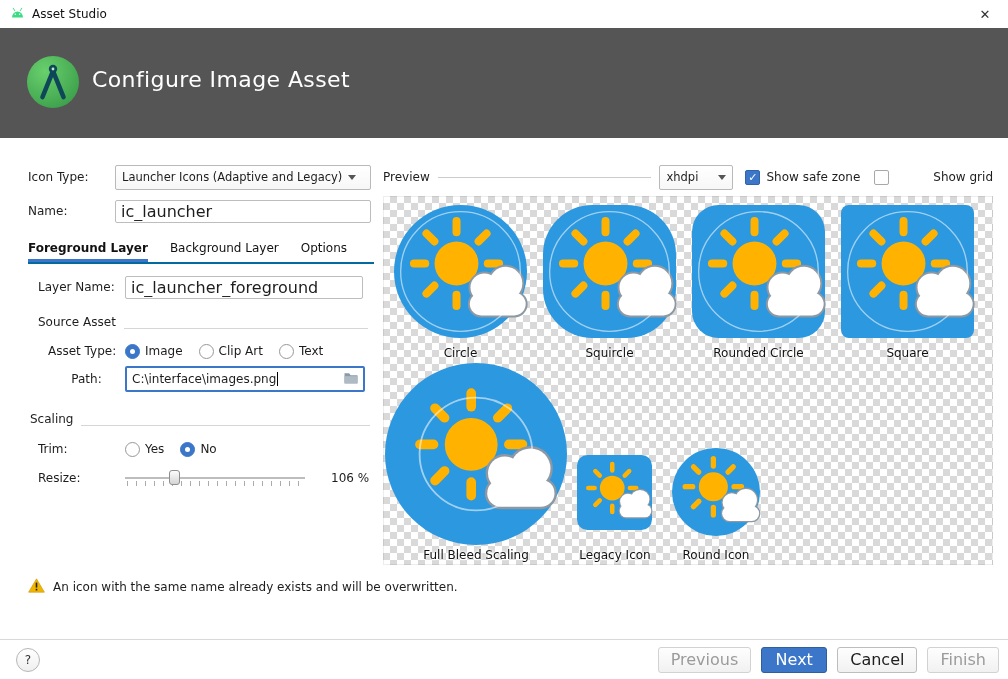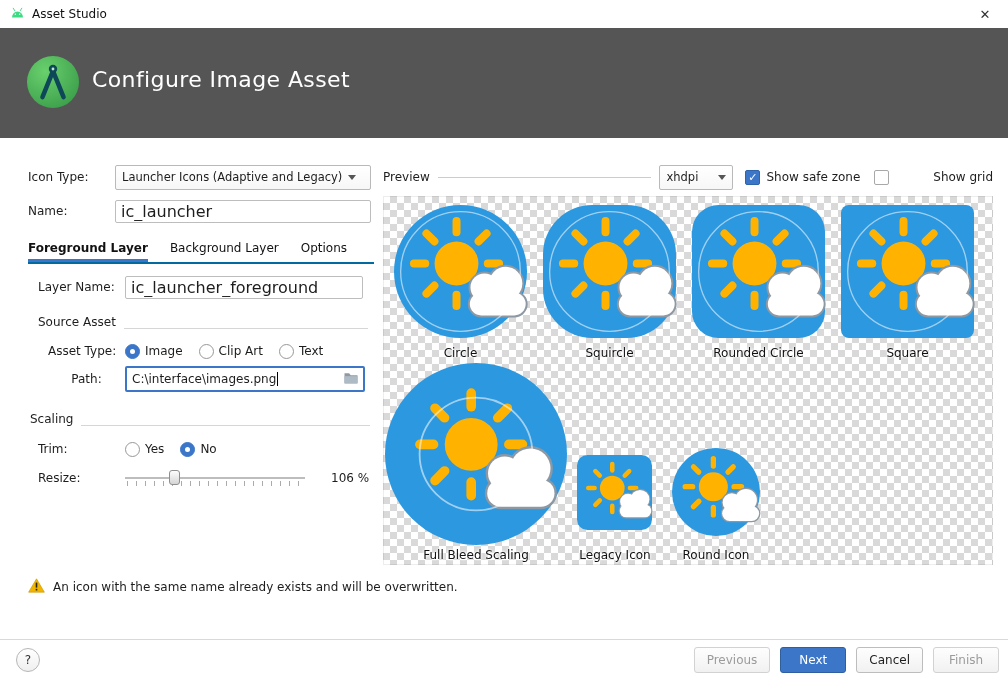--- a/index.html
+++ b/index.html
@@ -112,21 +112,21 @@
   .pl-6{left:172px;top:352px;width:120px;}
   .pl-7{left:273px;top:352px;width:120px;}
 
   
   .warning{position:absolute;left:28px;top:578px;display:flex;align-items:center;}
   .warning .w-text{margin-left:8px;}
   .footer{position:absolute;left:0;right:0;bottom:0;height:40px;border-top:1px solid #d9d9d9;display:flex;align-items:center;padding:0 9px;box-sizing:border-box;background:#fff;}
   .help{width:22px;height:22px;border-radius:50%;border:1px solid #b6b6b6;display:flex;align-items:center;justify-content:center;margin-left:7px;background:linear-gradient(#fff,#efefef);color:#333;}
   .f-buttons{margin-left:auto;display:flex;gap:10px;}
   .btn{min-width:66px;height:26px;border:1px solid #bdbdbd;border-radius:3px;background:linear-gradient(#fefefe,#f1f1f1);
-    display:flex;align-items:center;justify-content:center;padding:0 12px;box-sizing:border-box;font-size:12px;color:#1d1d1d;}
+    display:flex;align-items:center;justify-content:center;padding:0 12px;box-sizing:border-box;font-size:16px;color:#1d1d1d;}
   .btn.disabled{color:#9b9b9b;border-color:#d2d2d2;}
   .btn.primary{background:var(--accent,#3b76c8);border-color:#2f5f9e;color:#fff;}
 </style>
 </head>
 <body>
 
 <svg style="position:absolute;width:0;height:0" aria-hidden="true">
   <defs>
     <g id="sunCloud">
       <g class="rays">

